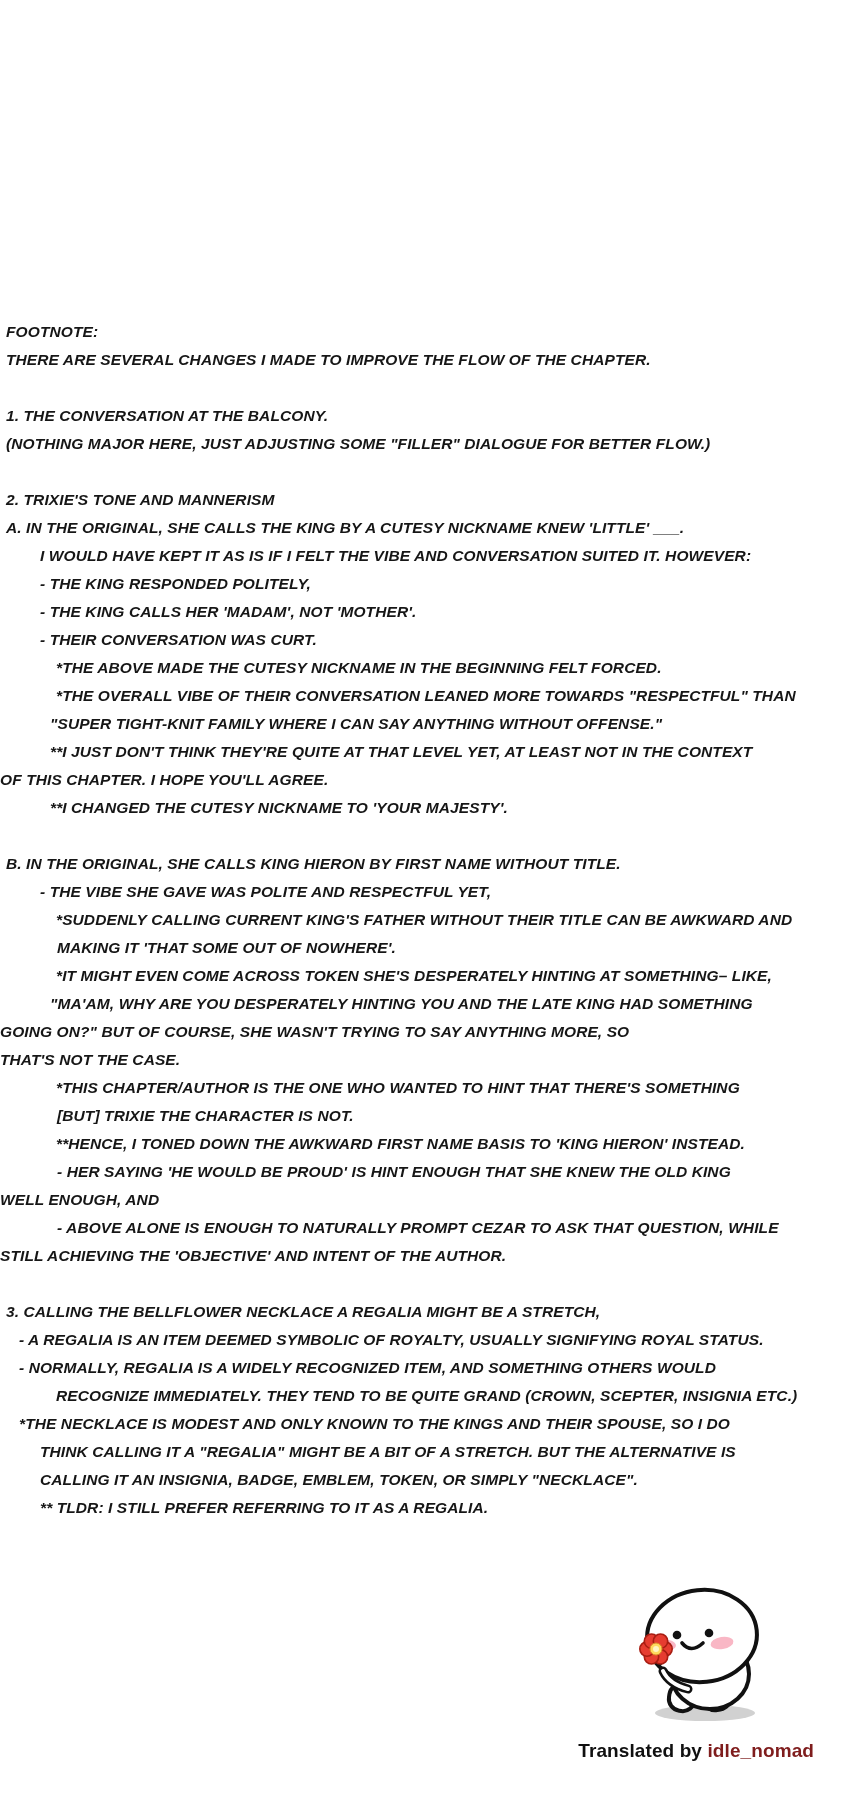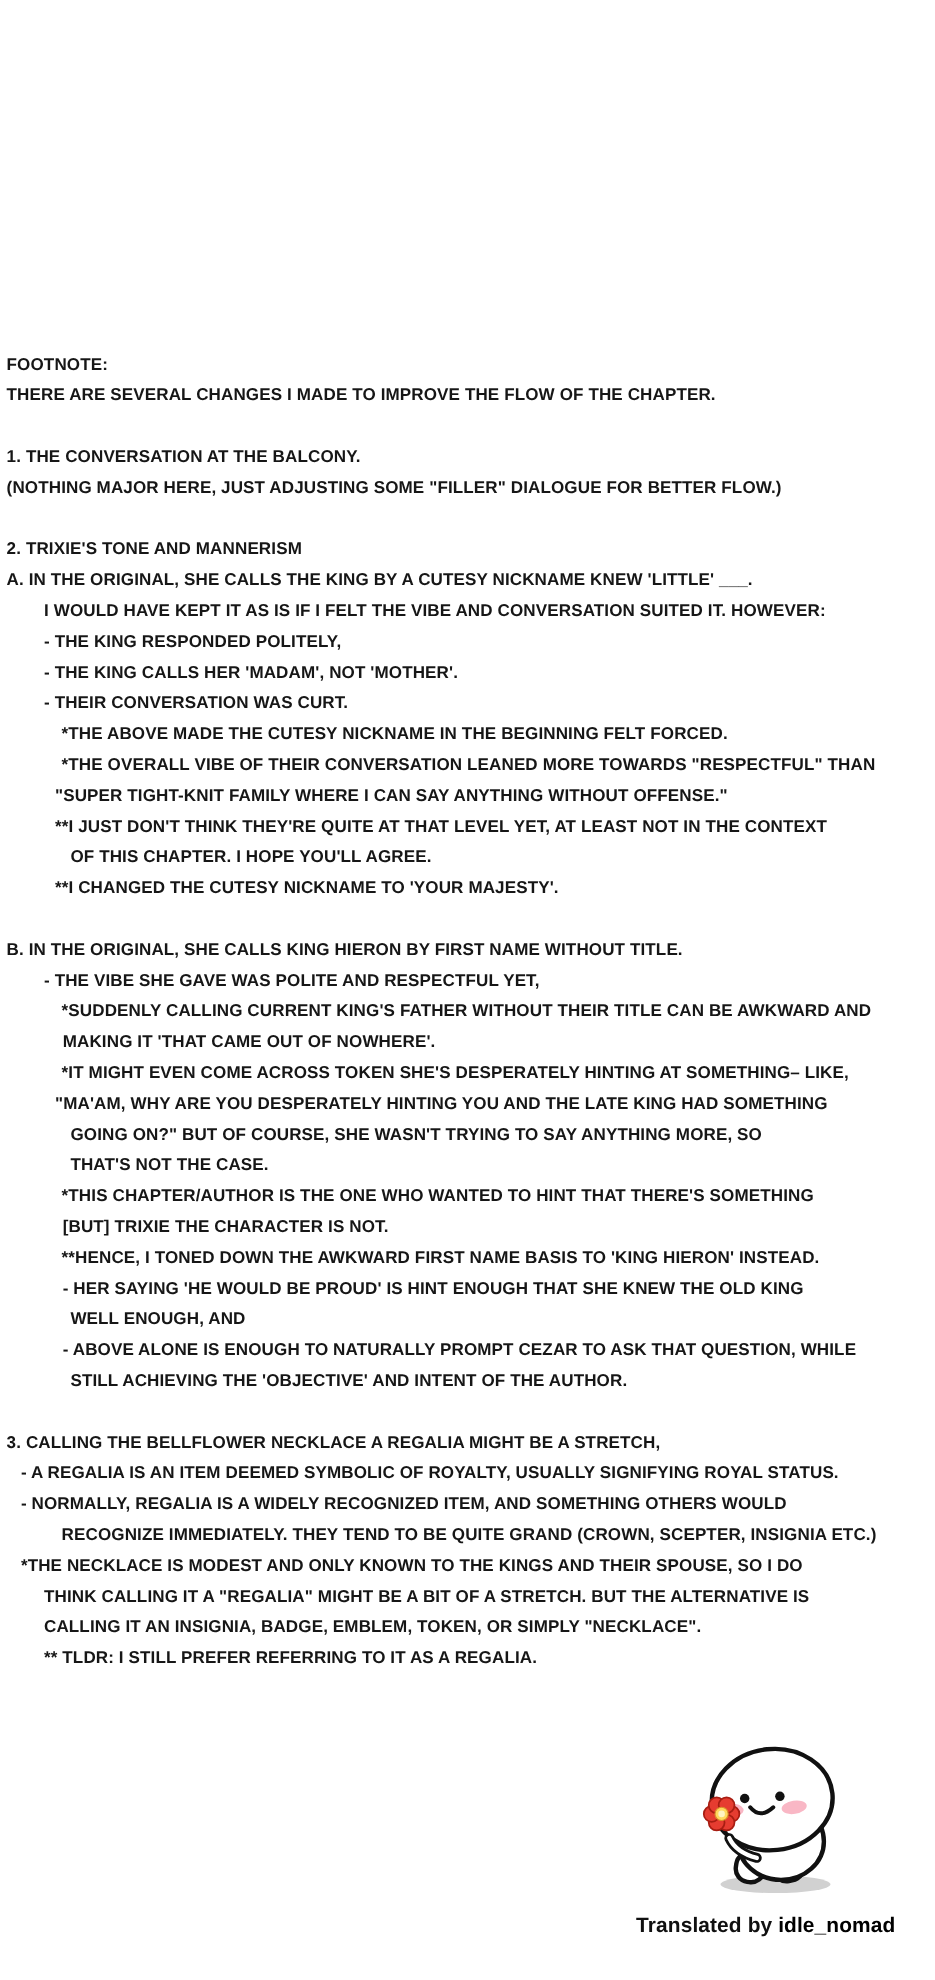--- a/index.html
+++ b/index.html
@@ -11,37 +11,38 @@
     font-family: "Liberation Sans", sans-serif;
   }
   #page { position: absolute; inset: 0; background: #ffffff; }
 
   
   #text-block {
     position: absolute;
     left: 0; top: 318px;
     width: 850px;
     color: #161616;
+    font-style: italic;
   }
   .line {
     height: 28px;
     line-height: 28px;
     font-size: 15.5px;
     font-weight: 700;
     letter-spacing: 0.1px;
     white-space: nowrap;
     font-family: "Liberation Sans", sans-serif;
   }
   .ind0 { padding-left: 6px;  }
   .ind1 { padding-left: 19px; }
   .ind2 { padding-left: 40px; }
   .ind3 { padding-left: 56px; }
   .ind4 { padding-left: 50px; }
   .ind5 { padding-left: 57px; }
-  .ind6 { padding-left: 64px; }
+  .ind6 { }
 
   
   #mascot {
     position: absolute;
     left: 610px; top: 1585px;
     width: 160px; height: 140px;
   }
 
   
   #credit {
@@ -77,21 +78,21 @@
       <div class="line ind3">*THE ABOVE MADE THE CUTESY NICKNAME IN THE BEGINNING FELT FORCED.</div>
       <div class="line ind3">*THE OVERALL VIBE OF THEIR CONVERSATION LEANED MORE TOWARDS "RESPECTFUL" THAN</div>
       <div class="line ind4">"SUPER TIGHT-KNIT FAMILY WHERE I CAN SAY ANYTHING WITHOUT OFFENSE."</div>
       <div class="line ind4">**I JUST DON'T THINK THEY'RE QUITE AT THAT LEVEL YET, AT LEAST NOT IN THE CONTEXT</div>
       <div class="line ind6">OF THIS CHAPTER. I HOPE YOU'LL AGREE.</div>
       <div class="line ind4">**I CHANGED THE CUTESY NICKNAME TO 'YOUR MAJESTY'.</div>
       <div class="line ind0"></div>
       <div class="line ind0">B. IN THE ORIGINAL, SHE CALLS KING HIERON BY FIRST NAME WITHOUT TITLE.</div>
       <div class="line ind2">- THE VIBE SHE GAVE WAS POLITE AND RESPECTFUL YET,</div>
       <div class="line ind3">*SUDDENLY CALLING CURRENT KING'S FATHER WITHOUT THEIR TITLE CAN BE AWKWARD AND</div>
-      <div class="line ind5">MAKING IT 'THAT CAME OUT OF NOWHERE'.</div>
+      <div class="line ind5">MAKING IT 'THAT SOME OUT OF NOWHERE'.</div>
       <div class="line ind3">*IT MIGHT EVEN COME ACROSS TOKEN SHE'S DESPERATELY HINTING AT SOMETHING– LIKE,</div>
       <div class="line ind4">"MA'AM, WHY ARE YOU DESPERATELY HINTING YOU AND THE LATE KING HAD SOMETHING</div>
       <div class="line ind6">GOING ON?" BUT OF COURSE, SHE WASN'T TRYING TO SAY ANYTHING MORE, SO</div>
       <div class="line ind6">THAT'S NOT THE CASE.</div>
       <div class="line ind3">*THIS CHAPTER/AUTHOR IS THE ONE WHO WANTED TO HINT THAT THERE'S SOMETHING</div>
       <div class="line ind5">[BUT] TRIXIE THE CHARACTER IS NOT.</div>
       <div class="line ind3">**HENCE, I TONED DOWN THE AWKWARD FIRST NAME BASIS TO 'KING HIERON' INSTEAD.</div>
       <div class="line ind5">- HER SAYING 'HE WOULD BE PROUD' IS HINT ENOUGH THAT SHE KNEW THE OLD KING</div>
       <div class="line ind6">WELL ENOUGH, AND</div>
       <div class="line ind5">- ABOVE ALONE IS ENOUGH TO NATURALLY PROMPT CEZAR TO ASK THAT QUESTION, WHILE</div>
@@ -141,15 +142,15 @@
         <circle cx="41.5" cy="71.8" r="7.2"></circle>
         <circle cx="37" cy="64" r="7.2"></circle>
         <circle cx="41.5" cy="56.2" r="7.2"></circle>
         <circle cx="50.5" cy="56.2" r="7.2"></circle>
       </g>
       <circle cx="46" cy="64" r="6" stroke="#d98f2b" stroke-width="1" fill="#ffd95e"></circle>
       <circle cx="46" cy="64" r="3" fill="#fff4c4"></circle>
     </g>
   </svg>
 
-  <div id="credit" style="color: rgb(16, 16, 16);"><span>Translated by </span><span class="name" style="color: #000000;">idle_nomad</span></div>
+  <div id="credit" style="color: rgb(16, 16, 16);"><span>Translated by </span><span class="name" style="color: #7f1d1d;">idle_nomad</span></div>
 
 </div>
 
 </body></html>

